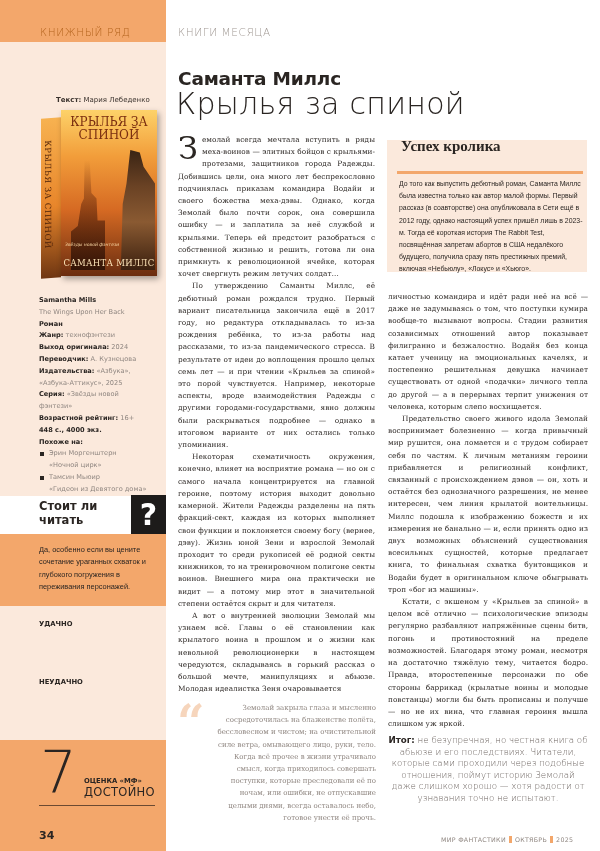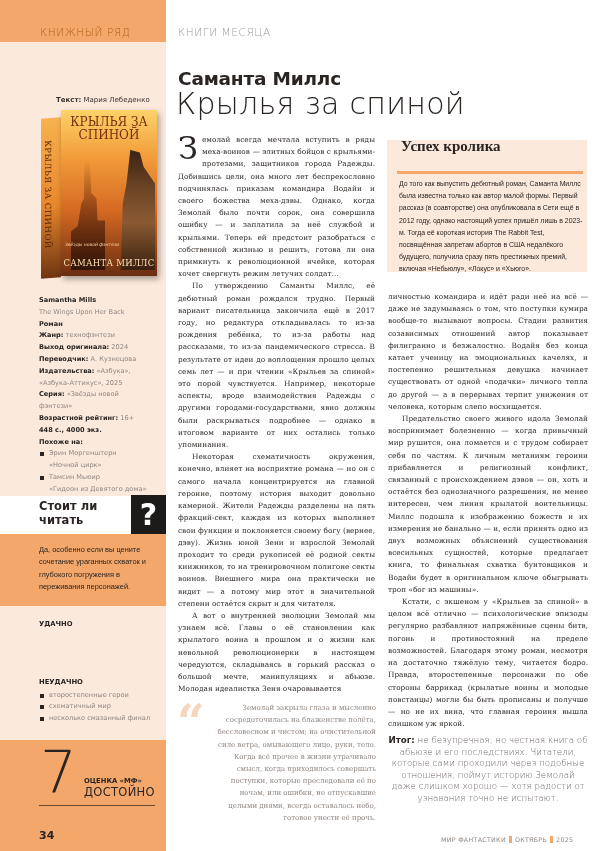--- a/index.html
+++ b/index.html
@@ -136,25 +136,20 @@
 <div class="qmark">?</div>
 <div class="verdict-box"></div>
 <div class="verdict-text">Да, особенно если вы цените сочетание ураганных схваток и глубокого погружения в переживания персонажей.</div>
 
 <div class="pros">
   <div class="list-head">УДАЧНО</div>
 </div>
 
 <div class="cons">
   <div class="list-head">НЕУДАЧНО</div>
-  <ul class="plist">
-    <li>второстепенные герои</li>
-    <li>схематичный мир</li>
-    <li>несколько смазанный финал</li>
-  </ul>
 </div>
 
 <div class="score-box"></div>
 <div class="score-num">7</div>
 <div class="score-label">ОЦЕНКА «МФ»</div>
 <div class="score-word">ДОСТОЙНО</div>
 <div class="score-line"></div>
 <div class="page-num">34</div>
 
 <div class="top-label">КНИГИ МЕСЯЦА</div>

